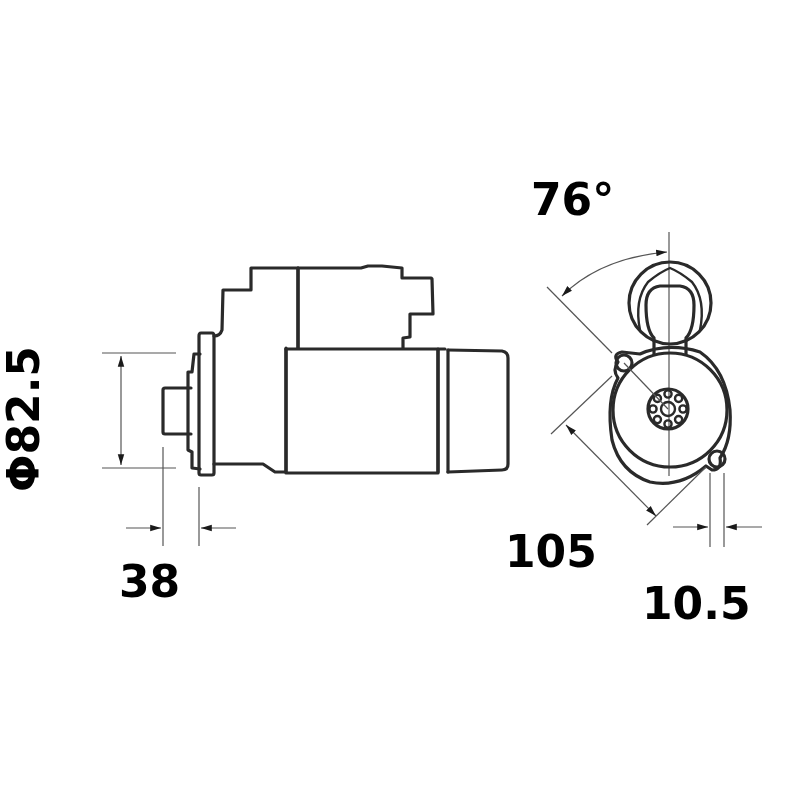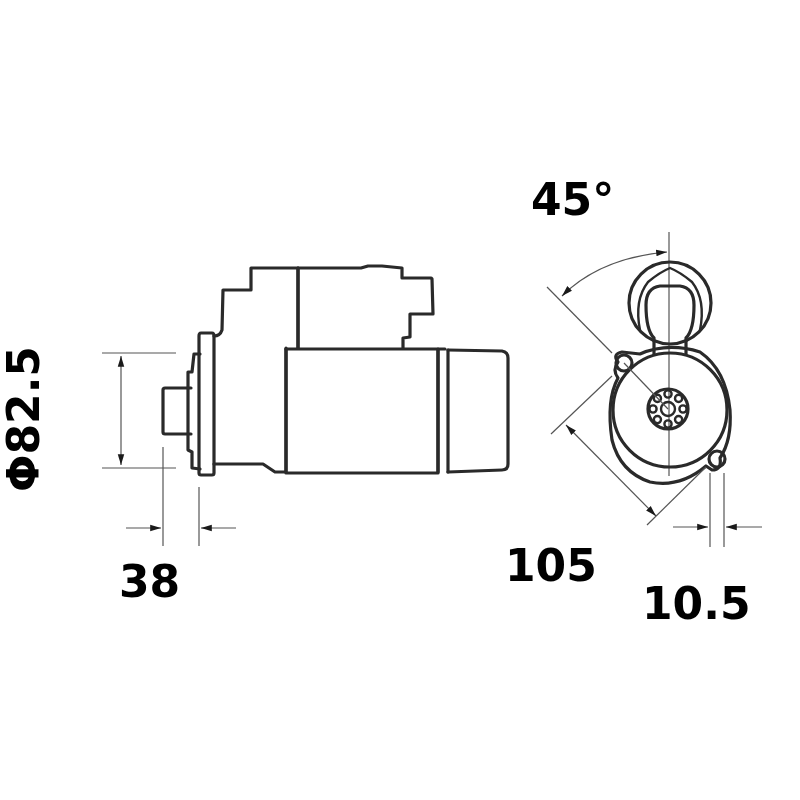--- a/index.html
+++ b/index.html
@@ -4,21 +4,21 @@
 <style>
   html, body { margin: 0; padding: 0; background: #ffffff; }
   body { width: 800px; height: 800px; position: relative; overflow: hidden; }
   #drawing { position: absolute; left: 0; top: 0; width: 800px; height: 800px; }
   .outline { fill: none; stroke: #2a2a2a; stroke-width: 3.2; stroke-linejoin: round; stroke-linecap: round; }
   .outline-thin { fill: none; stroke: #2a2a2a; stroke-width: 2.4; stroke-linejoin: round; }
   .dim { fill: none; stroke: #555555; stroke-width: 1.2; }
   .label { position: absolute; font-family: "DejaVu Sans", sans-serif; font-weight: bold; color: #000; font-size: 44px; line-height: 1; white-space: nowrap; }
   #label-diameter { left: -46px; top: 400px; transform: rotate(-90deg); transform-origin: center center; width: 140px; text-align: center; }
   #label-38 { left: 119px; top: 560px; }
-  #label-105 { left: 505px; top: 544px; text-align: right; }
+  #label-105 { left: 505px; top: 530px; text-align: right; }
   #label-10-5 { left: 642px; top: 582px; }
   #label-45 { left: 531px; top: 178px; }
 </style>
 </head>
 <body>
 
 <svg id="drawing" viewBox="0 0 800 800" xmlns="http://www.w3.org/2000/svg">
   <defs>
     <marker id="arrowhead" viewBox="0 0 10 10" refX="10" refY="5" markerWidth="9" markerHeight="9" orient="auto-start-reverse">
       <path d="M0,2 L10,5 L0,8 z" fill="#1a1a1a"></path>
@@ -98,13 +98,13 @@
     <line class="dim" x1="724" y1="473" x2="724" y2="547"></line>
     <line class="dim" x1="673" y1="527" x2="708" y2="527" marker-end="url(#arrowhead)"></line>
     <line class="dim" x1="762" y1="527" x2="726" y2="527" marker-end="url(#arrowhead)"></line>
   </g>
 </svg>
 
 <div class="label" id="label-diameter">Φ82.5</div>
 <div class="label" id="label-38">38</div>
 <div class="label" id="label-105">105</div>
 <div class="label" id="label-10-5">10.5</div>
-<div class="label" id="label-45">45°</div>
+<div class="label" id="label-45">76°</div>
 
 </body></html>

